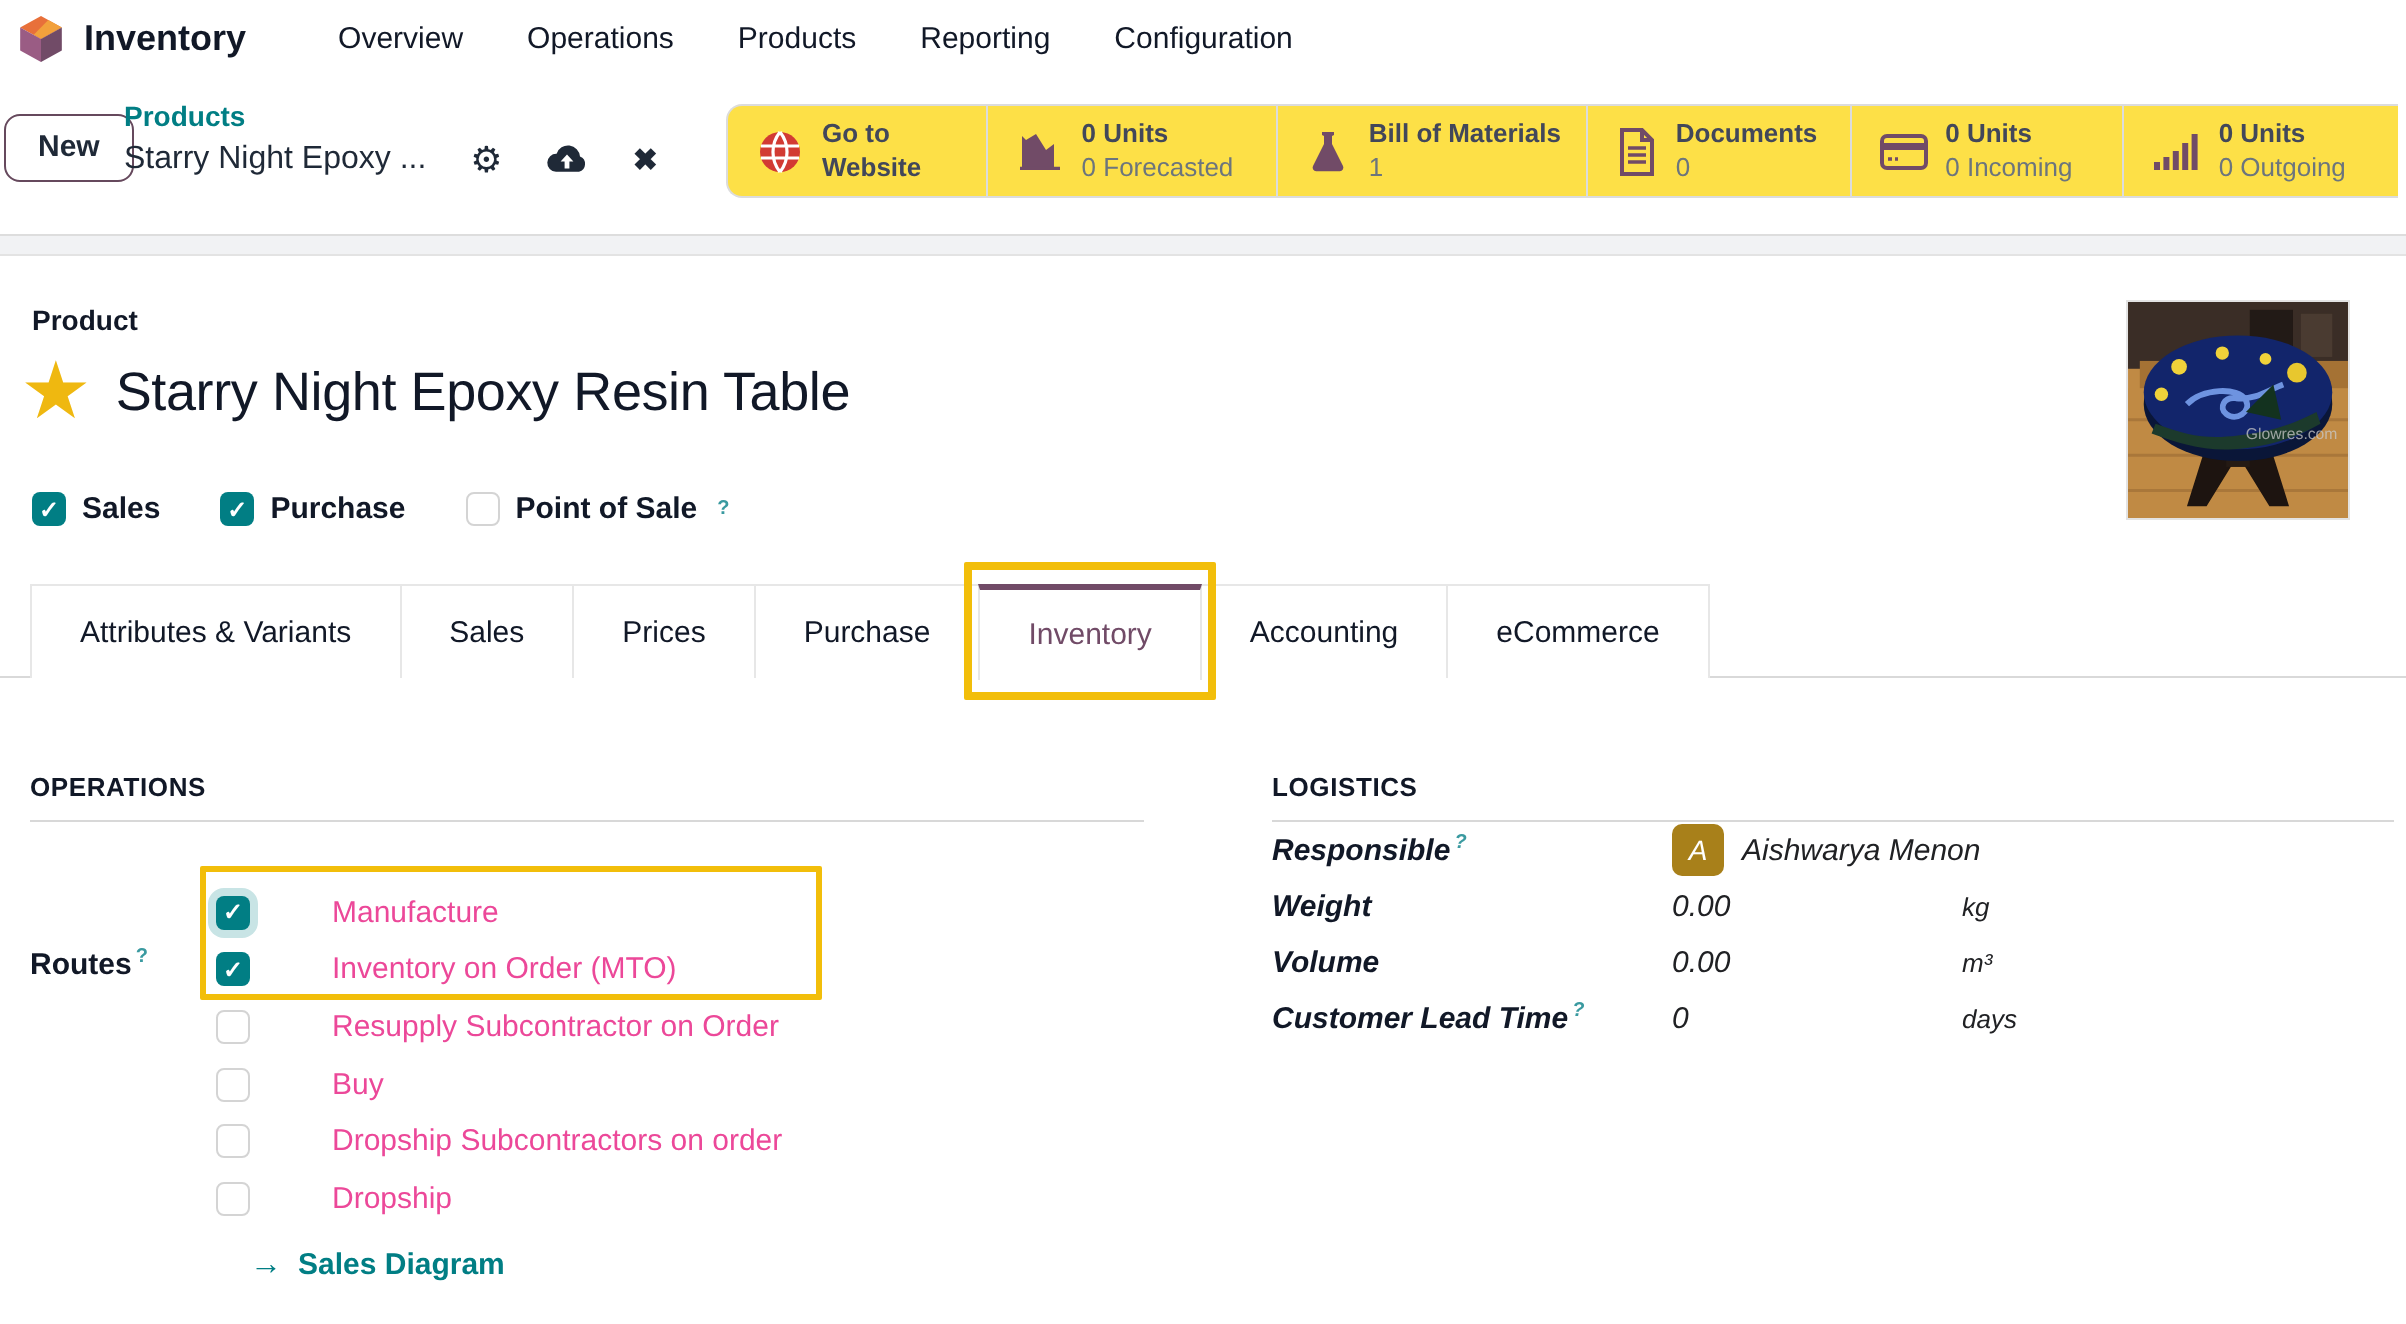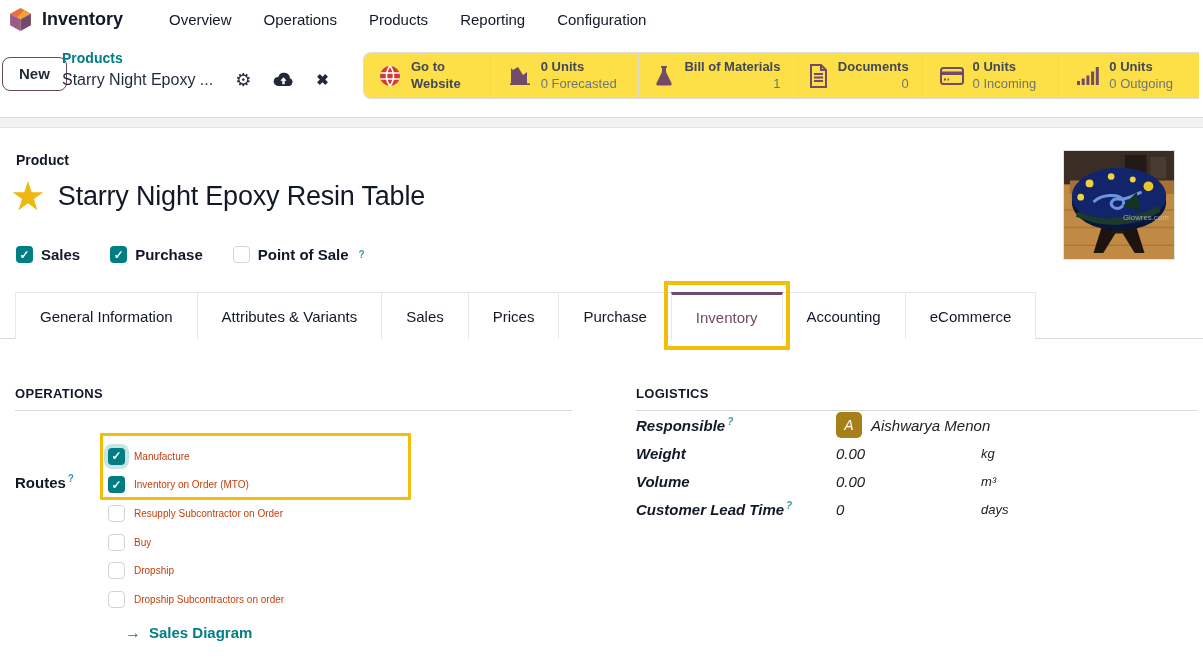--- a/index.html
+++ b/index.html
@@ -23,21 +23,21 @@
   .gear { font-size:18px; }
   .xmark { font-size:15px; font-weight:700; }
 
   
   .statgroup { position:absolute; left:363px; right:4px; top:6px; height:47px; display:flex; background:#fde047; border:1px solid #dcdcdc; border-right:none; border-radius:8px 0 0 8px; }
   .stat { display:flex; align-items:center; gap:9px; padding:0 10px 0 14px; border-right:1px solid #dcdcdc; cursor:pointer; }
   .stat:last-child { border-right:none; }
   .stat .sicon { flex:0 0 auto; color:#714B67; display:flex; }
   .stat .stxt { display:flex; flex-direction:column; line-height:1.3; }
   .stat .l1 { font-size:13px; color:#42475a; font-weight:600; }
-  .stat .l2 { font-size:13px; color:#6c757d;text-align:right; }
+  .stat .l2 { font-size:13px; color:#6c757d; }
   .stat.goto .l2 { color:#42475a; font-weight:600; }
 
   
   .strip { position:absolute; top:117px; left:0; right:0; height:11px; background:#f1f2f4; border-top:1px solid #dddddd; border-bottom:1px solid #e3e3e3; }
 
   
   .sheet { position:absolute; top:128px; left:0; right:0; bottom:0; background:#fff; }
   .ptype { position:absolute; top:24px; left:16px; font-size:14px; font-weight:600; color:#111827; }
   .titlerow { position:absolute; top:48px; left:10px; display:flex; align-items:center; }
   .star { font-size:40px; color:#EFB810; line-height:1; cursor:pointer; margin-right:12px; }
@@ -66,21 +66,21 @@
   .col { position:absolute; top:258px; }
   .col-left { left:15px; width:557px; }
   .col-right { left:636px; width:561px; }
   .sechead { font-size:13px; font-weight:700; letter-spacing:.3px; color:#111827; padding-bottom:9px; border-bottom:1px solid #d8d8d8; }
 
   
   .fieldrow { display:flex; margin-top:31px; }
   .flabel { width:93px; font-size:15px; font-weight:700; color:#111827; padding-top:2px;margin-top:29px; }
   .routelist { position:relative; }
   .route { display:flex; align-items:center; gap:9px; height:28.6px; }
-  .route .rlabel { font-size:10px; color:#c2410c; cursor:pointer; }
+  .route .rlabel { font-size:15px; color:#ec4899; cursor:pointer;margin-left:32px; }
   .routes-hl { left:-8px; top:-9px; width:311px; height:67px; }
   .viewdiag { display:flex; align-items:center; gap:8px; margin:10px 0 0 17px; color:#017e84; font-size:15px; font-weight:700; cursor:pointer; }
   .viewdiag .arrow { font-size:16px; font-weight:700; }
 
   
   .loggrid { display:grid; grid-template-columns:200px 145px 1fr; align-items:center;font-style:italic; }
   .lg-label { font-size:15px; font-weight:700; color:#111827; }
   .lg-value { font-size:15px; color:#202124; min-height:28px; display:flex; align-items:center; cursor:text; }
   .lg-unit { font-size:13px; color:#202124; }
   .m2o { display:flex; align-items:center; gap:9px; cursor:pointer; }
@@ -245,21 +245,20 @@
       <circle cx="48" cy="26" r="3.4" fill="#f0d23a"></circle>
     <circle cx="70" cy="29" r="3" fill="#f0d23a"></circle>
       <circle cx="17" cy="47" r="3.4" fill="#f0d23a"></circle>
     <circle cx="86" cy="36" r="5" fill="#e8c72e"></circle>
     <path d="M14 62c16 6 26 8 42 6 18-2 28-6 40-12l2 6c-16 9-30 12-44 13-16 1-28-3-42-8z" fill="#1c3a2c"></path>
     <path d="M60 56l14-14 4 18z" fill="#13321f"></path>
     <text x="60" y="70" font-size="8" fill="#c9c9c9" opacity="0.75">Glowres.com</text>
   </svg>
 
   <div class="tabbar">
-    <div class="tab">General Information</div>
     <div class="tab">Attributes &amp; Variants</div>
     <div class="tab">Sales</div>
     <div class="tab">Prices</div>
     <div class="tab">Purchase</div>
     <div class="tab active">
       <span>Inventory</span>
       <span class="hl-box tab-hl"></span>
     </div>
     <div class="tab">Accounting</div>
     <div class="tab">eCommerce</div>
@@ -284,25 +283,25 @@
         <div class="route">
           <span class="cb unchecked"></span>
           <span class="rlabel">Resupply Subcontractor on Order</span>
         </div>
         <div class="route">
           <span class="cb unchecked"></span>
           <span class="rlabel">Buy</span>
         </div>
         <div class="route">
           <span class="cb unchecked"></span>
+          <span class="rlabel">Dropship Subcontractors on order</span>
+        </div>
+        <div class="route">
+          <span class="cb unchecked"></span>
           <span class="rlabel">Dropship</span>
-        </div>
-        <div class="route">
-          <span class="cb unchecked"></span>
-          <span class="rlabel">Dropship Subcontractors on order</span>
         </div>
         <div class="viewdiag">
           <span class="arrow">→</span>
           <span>Sales Diagram</span>
         </div>
       </div>
     </div>
   </div>
 
   <div class="col col-right">

